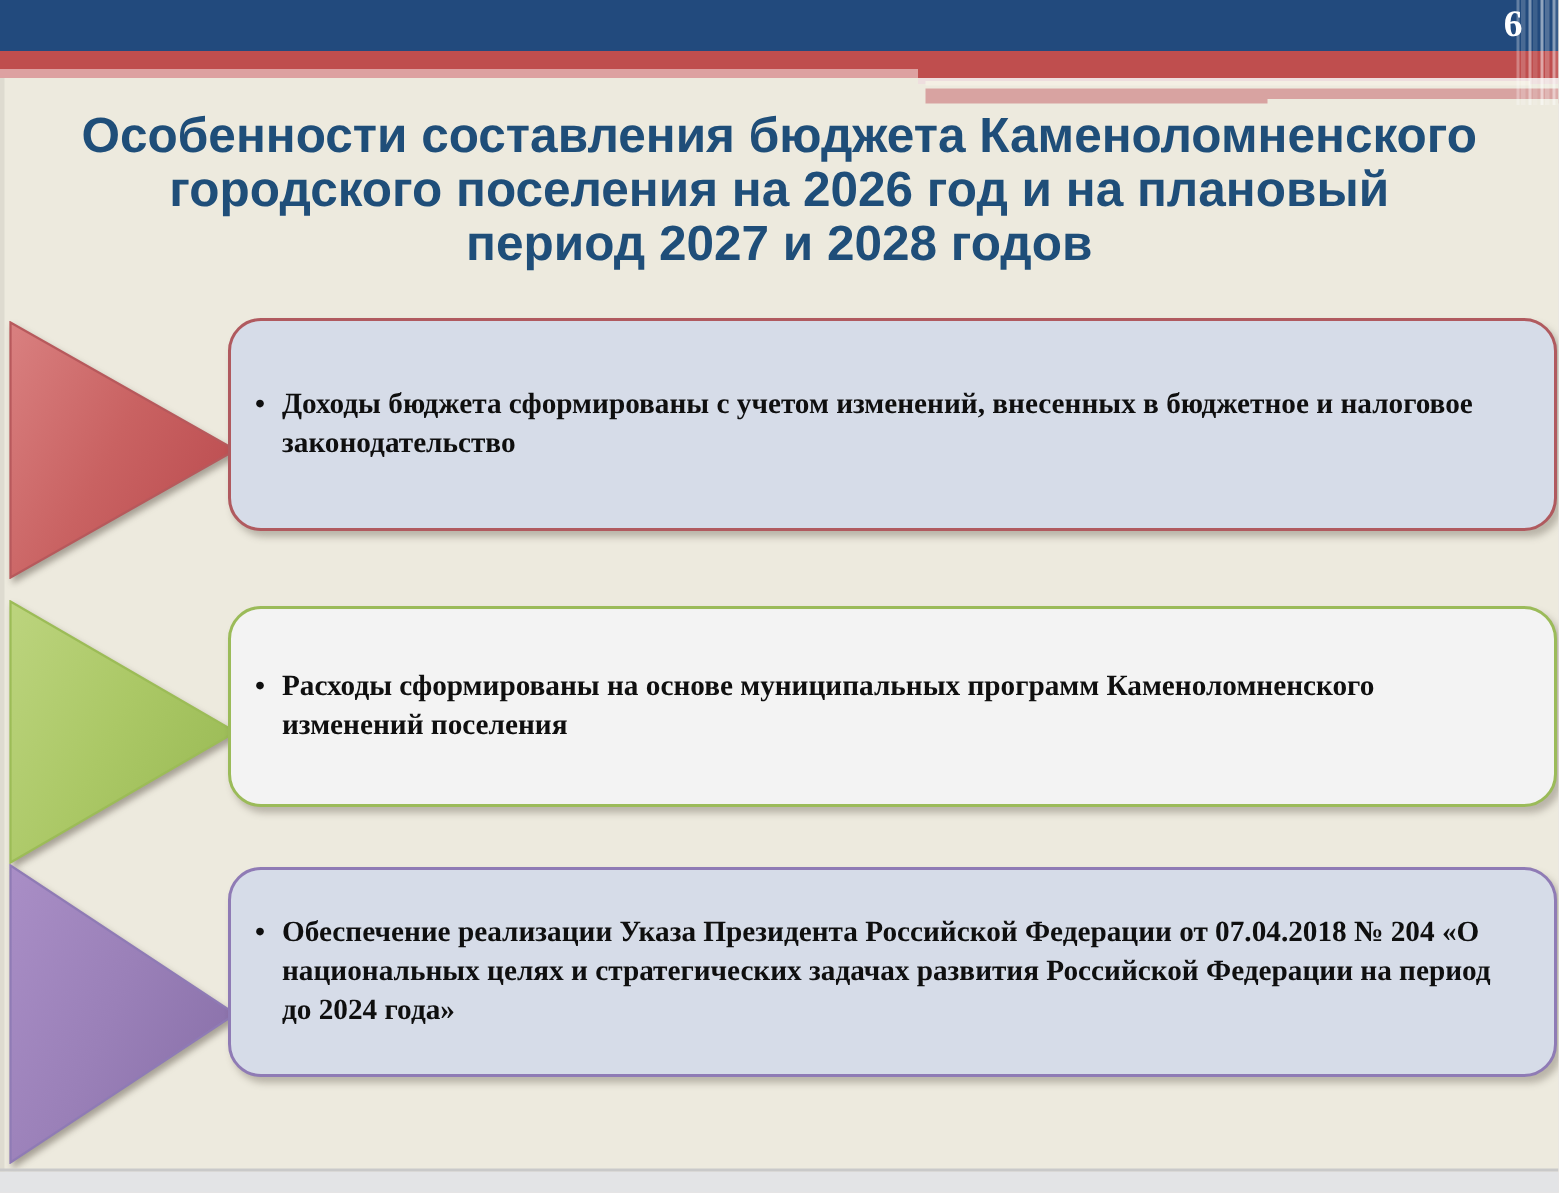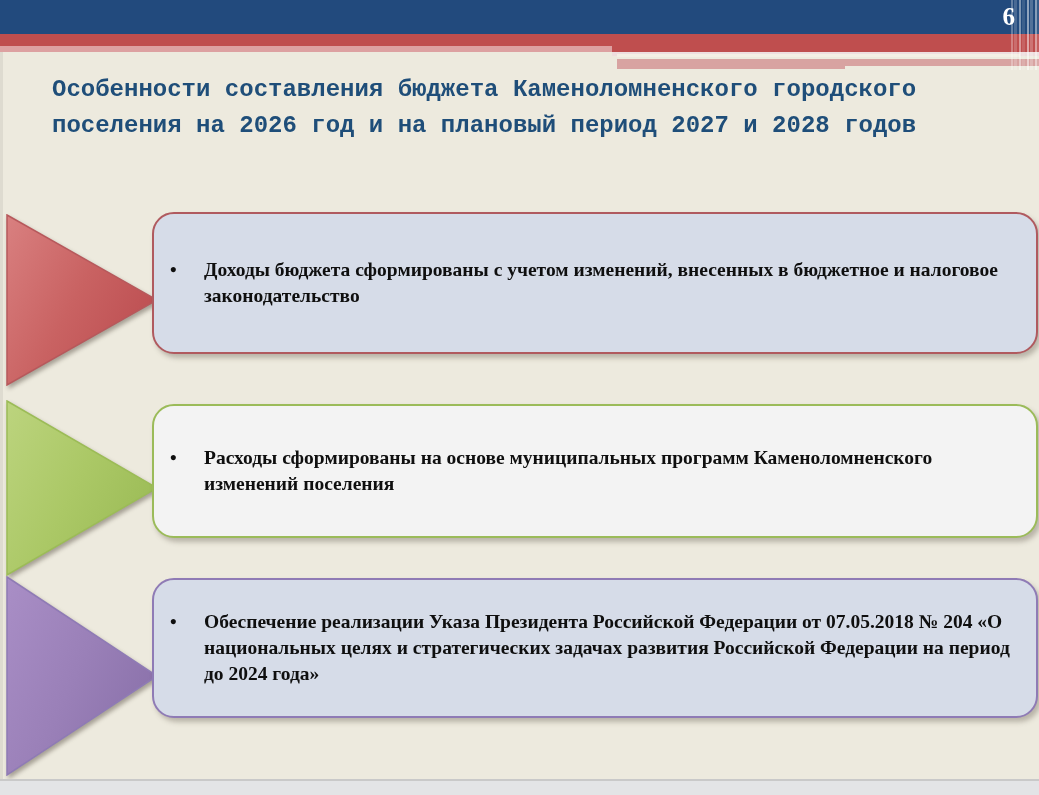--- a/index.html
+++ b/index.html
@@ -82,24 +82,25 @@
     position:absolute; right:24px; top:2px;
     color:#ffffff; font-size:25px; font-weight:bold;
     font-family:"Liberation Serif", serif;
     line-height:30px; letter-spacing:0px;
     z-index:30;
   }
 
   
   .title{
     position:absolute; left:52px; top:72px; width:935px;
+    text-align:center;
     color:#1f4e79;
-    font-size:24px; font-weight:bold;
+    font-size:33px; font-weight:bold;
     line-height:36px;
-    font-family:Liberation Mono, monospace;
+    font-family:Liberation Sans, sans-serif;
   }
 
   
   .row{ position:absolute; left:0; }
 
   
   .tri{
     position:absolute; left:6px;
     width:150px;
     filter:drop-shadow(2px 3px 2px rgba(80,70,60,0.45));
@@ -126,21 +127,21 @@
     line-height:26px;
     font-family:"Liberation Serif", serif;
   }
   .bullet-dot{
     flex:0 0 auto;
     width:18px;
     font-size:19px;
     line-height:26px;
     text-align:left;
   }
-  .bullet-text{ flex:1 1 auto;margin-left:16px; }
+  .bullet-text{ flex:1 1 auto; }
 
   
   #row1 .box{
     left:152px; top:212px; width:886px; height:142px;
     background:#d6dce8;
     border:2px solid #b05a5f;
   }
   #row1 .tri{ top:214px; }
 
   
@@ -246,21 +247,21 @@
             <stop offset="100%" stop-color="#8b72ab"></stop>
           </linearGradient>
         </defs>
         <polygon points="1,1 151,100 1,199" fill="url(#gPur)" stroke="#8f7bb5" stroke-width="1.5"></polygon>
       </svg>
     </div>
     <div class="box">
       <div class="box-inner">
         <div class="bullet-line">
           <span class="bullet-dot">•</span>
-          <span class="bullet-text"> Обеспечение реализации Указа Президента Российской Федерации от 07.05.2018 № 204 «О национальных целях и стратегических задачах развития Российской Федерации на период до 2024 года»</span>
+          <span class="bullet-text"> Обеспечение реализации Указа Президента Российской Федерации от 07.04.2018 № 204 «О национальных целях и стратегических задачах развития Российской Федерации на период до 2024 года»</span>
         </div>
       </div>
     </div>
   </div>
 
   <div class="slide-bottom-shadow"></div>
 </div>
 
 <div class="below-slide"></div>
 

